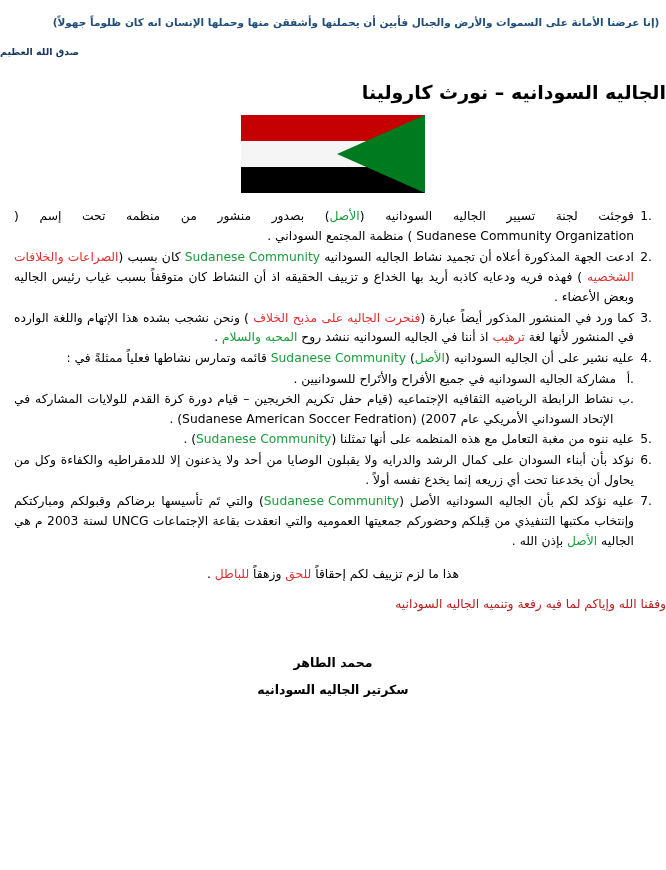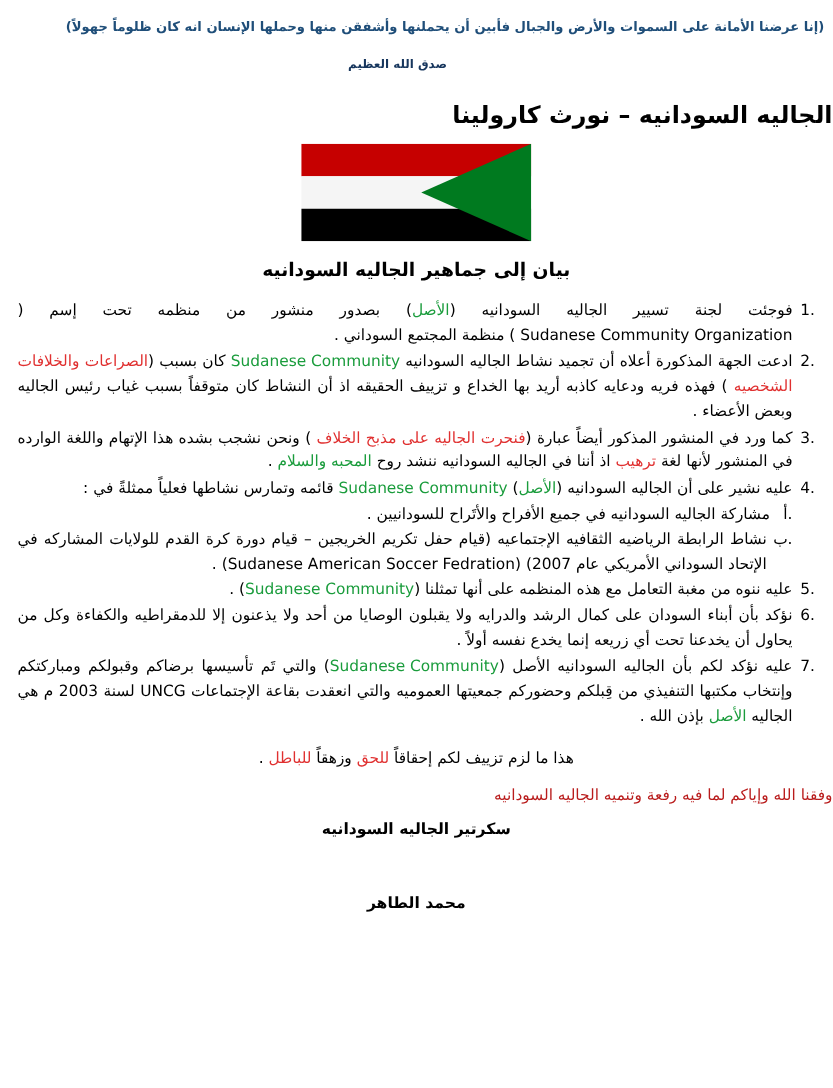--- a/index.html
+++ b/index.html
@@ -36,21 +36,21 @@
   .verse {
     text-align: center;
     font-size: 10.5px;
     font-weight: bold;
     color: #1f4e79;
     margin: 16px 0 0 0;
     direction: rtl;
     padding-left: 46px;
   }
   .sadaqa {
-    text-align: center;
+    text-align: left;
     font-size: 9.5px;
     font-weight: bold;
     color: #17365d;
     margin: 18px 30px 3px 0;
     direction: rtl;
   }
 
   
   .doc-title {
     font-size: 19px;
@@ -181,21 +181,20 @@
 
   <div class="flag-wrap">
     <div class="flag">
       <div class="band red"></div>
       <div class="band white"></div>
       <div class="band black"></div>
       <div class="tri"></div>
     </div>
   </div>
 
-  <h2 class="sub-title">بيان إلى جماهير الجاليه السودانيه</h2>
 
   <div class="body-list" id="body-list">
       <div class="li">
         <span class="marker">1.</span>
         <span class="txt"><span>فوجئت لجنة تسيير الجاليه السودانيه (</span><span class="g">الأصل</span><span>) بصدور منشور من منظمه تحت إسم ( </span><span class="ltr">Sudanese Community Organization</span><span> ) منظمة المجتمع السوداني .</span></span>
       </div>
       <div class="li">
         <span class="marker">2.</span>
         <span class="txt"><span>ادعت الجهة المذكورة أعلاه أن تجميد نشاط الجاليه السودانيه </span><span class="g ltr">Sudanese Community</span><span> كان بسبب (</span><span class="r">الصراعات والخلافات الشخصيه</span><span> ) فهذه فريه ودعايه كاذبه أريد بها الخداع و تزييف الحقيقه اذ أن النشاط كان متوقفاً بسبب غياب رئيس الجاليه وبعض الأعضاء .</span></span>
       </div>
@@ -228,16 +227,16 @@
       <div class="li">
         <span class="marker">7.</span>
         <span class="txt"><span>عليه نؤكد لكم بأن الجاليه السودانيه الأصل (</span><span class="g ltr">Sudanese Community</span><span>) والتي تَم تأسيسها برضاكم وقبولكم ومباركتكم وإنتخاب مكتبها التنفيذي من قِبلكم وحضوركم جمعيتها العموميه والتي انعقدت بقاعة الإجتماعات </span><span class="ltr">UNCG</span><span> لسنة 2003 م هي الجاليه </span><span class="g">الأصل</span><span> بإذن الله .</span></span>
       </div>
     </div>
 
   <div class="closing1" id="closing-line-1"><span style="color: rgb(0, 0, 0);">هذا ما لزم تزييف لكم إحقاقاً </span><span class="r">للحق</span><span style="color: rgb(0, 0, 0);"> وزهقاً </span><span class="r">للباطل</span><span style="color: rgb(0, 0, 0);"> .</span></div>
 
   <div class="closing2">وفقنا الله وإياكم لما فيه رفعة وتنميه الجاليه السودانيه</div>
 
+  <div class="sig name">محمد الطاهر</div>
   <div class="sig role">سكرتير الجاليه السودانيه</div>
-  <div class="sig name">محمد الطاهر</div>
 
 </div>
 
 </body></html>

